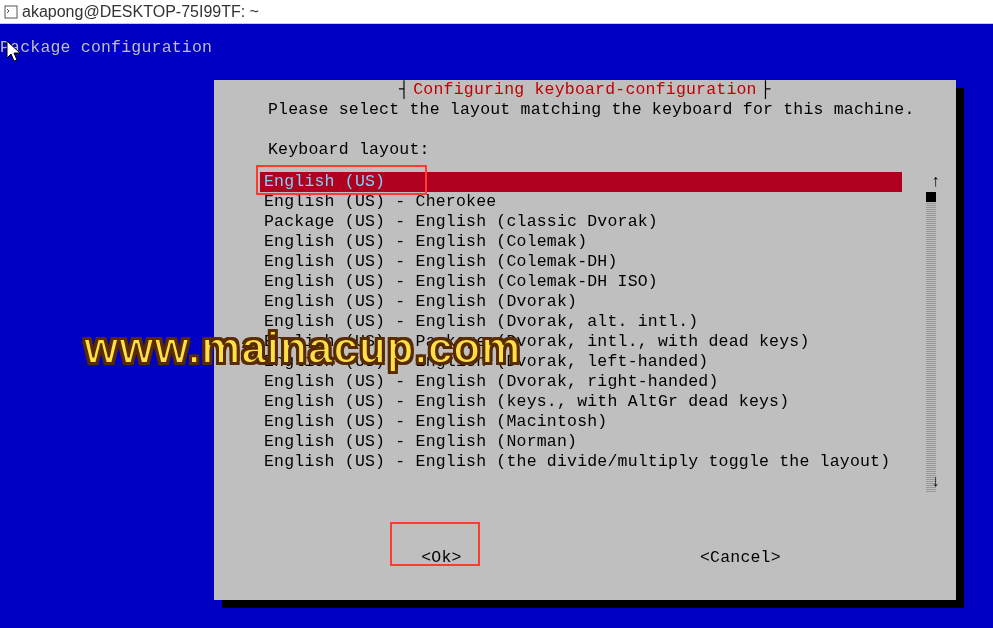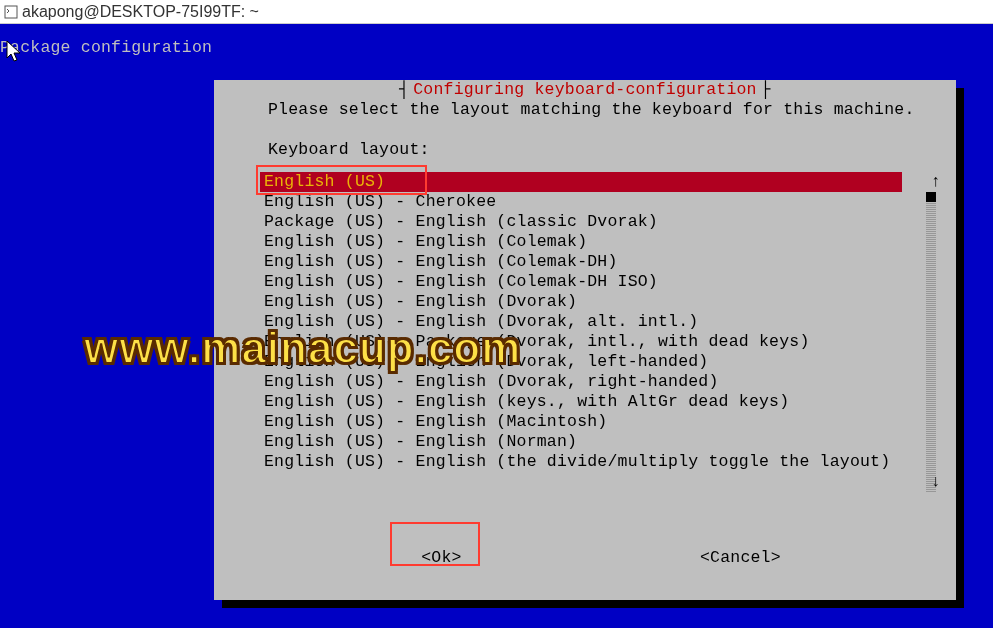--- a/index.html
+++ b/index.html
@@ -95,21 +95,21 @@
   }
   .list-item {
     height: 20px;
     line-height: 20px;
     padding-left: 4px;
     white-space: nowrap;
     overflow: hidden;
   }
   .list-item.selected {
     background: #b00020;
-    color: #eab308;
+    color: #7dd3fc;
     width: 642px;
   }
   .scroll-indicators {
     position: absolute;
     right: 8px;
     top: 92px;
     width: 24px;
     height: 320px;
     display: flex;
     flex-direction: column;

